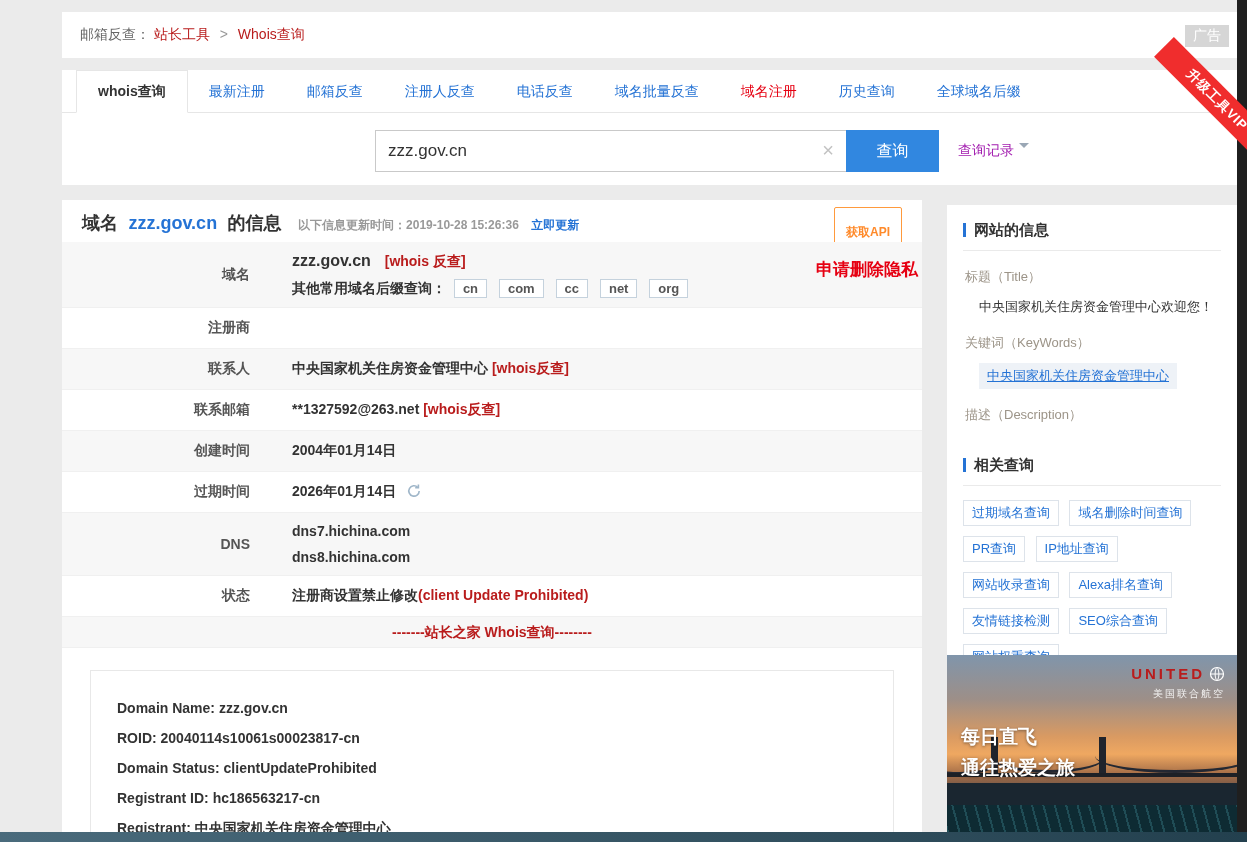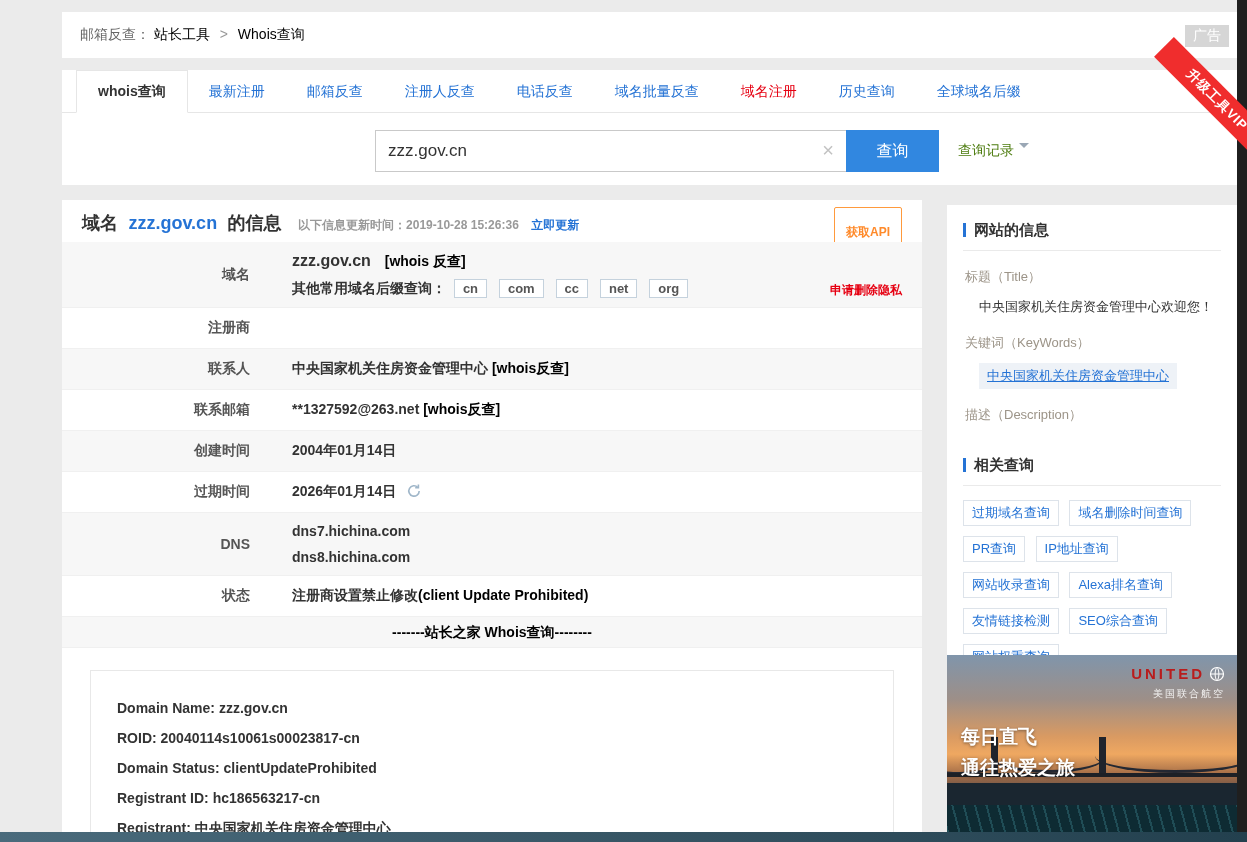--- a/index.html
+++ b/index.html
@@ -5,21 +5,21 @@
   * { box-sizing: border-box; margin: 0; padding: 0; }
   html,body { width:1247px; height:842px; }
   body {
     font-family: "Liberation Sans", "DejaVu Sans", sans-serif;
     background:#ebebeb;
     position:relative;
     overflow:hidden;
     color:#333;
   }
   a { text-decoration:none; cursor:pointer; }
-  .lnk { color:#000000; }
+  .lnk { color:#b91c1c; }
   .red { color:#e60012; }
 
   
   .breadcrumb-bar {
     position:absolute; left:62px; top:12px; width:1175px; height:46px;
     background:#fff; padding:14px 18px; font-size:14px; color:#666;
   }
   .breadcrumb-bar .sep { margin:0 6px; color:#999; }
   .ad-chip {
     position:absolute; right:8px; top:13px;
@@ -48,21 +48,21 @@
     width:100%; height:100%; border:none; outline:none;
     padding:0 42px 0 12px; font-size:17px; color:#333;
     font-family:"Liberation Sans","DejaVu Sans",sans-serif;
   }
   .clear-x { position:absolute; right:12px; top:8px; font-size:20px; color:#c2c2c2; cursor:pointer; }
   .query-btn {
     position:absolute; left:784px; top:60px; width:93px; height:42px;
     background:#3187e0; color:#fff; border:none; font-size:16px; cursor:pointer;
     font-family:"Liberation Sans","DejaVu Sans",sans-serif;
   }
-  .history-link { position:absolute; left:896px; top:72px; font-size:14px; color:#4d7c0f; }
+  .history-link { position:absolute; left:896px; top:72px; font-size:14px; color:#a21caf; }
   .caret {
     display:inline-block; width:0; height:0; margin-left:5px; vertical-align:2px;
     border:5px solid transparent; border-top-color:#9aa7b5;
   }
 
   
   .vip-ribbon {
     position:absolute; left:1142px; top:86px; width:150px; z-index:30;
     transform:rotate(45deg);
     background:#f02d2d; color:#fff; text-align:center;
@@ -85,21 +85,21 @@
     border:1px solid #ff9a3d; color:#ff8a2a; font-size:12px;
     padding:16px 11px; border-radius:2px; background:#fff;
   }
 
   .row { display:flex; align-items:center; min-height:41px; border-bottom:1px solid #f0f0f0; position:relative; }
   .row.alt { background:#f7f7f7; }
   .row-label { width:210px; padding-right:22px; flex-shrink:0; text-align:right; font-size:14px; color:#555; }
   .row-value { flex:1; padding-left:20px; padding-right:20px; font-size:14px; color:#333; }
   .row-domain { min-height:66px; padding:9px 0; }
   .domain-big { font-size:16px; color:#333; margin-right:10px; }
-  .privacy-link { position:absolute; right:20px; top:16px; font-size:12px;margin-top:24px; }
+  .privacy-link { position:absolute; right:4px; top:16px; font-size:17px; }
   .suffix-line { margin-top:8px; }
   .suffix {
     display:inline-block; border:1px solid #c5d2dd; background:#fff;
     padding:1px 8px; margin:0 4px; font-size:13px; color:#555;
   }
   .row-dns { min-height:61px; padding:5px 0; }
   .dns-line { line-height:26px; }
   .refresh-icon { vertical-align:-3px; margin-left:6px; cursor:pointer; }
 
   .footer-row {

